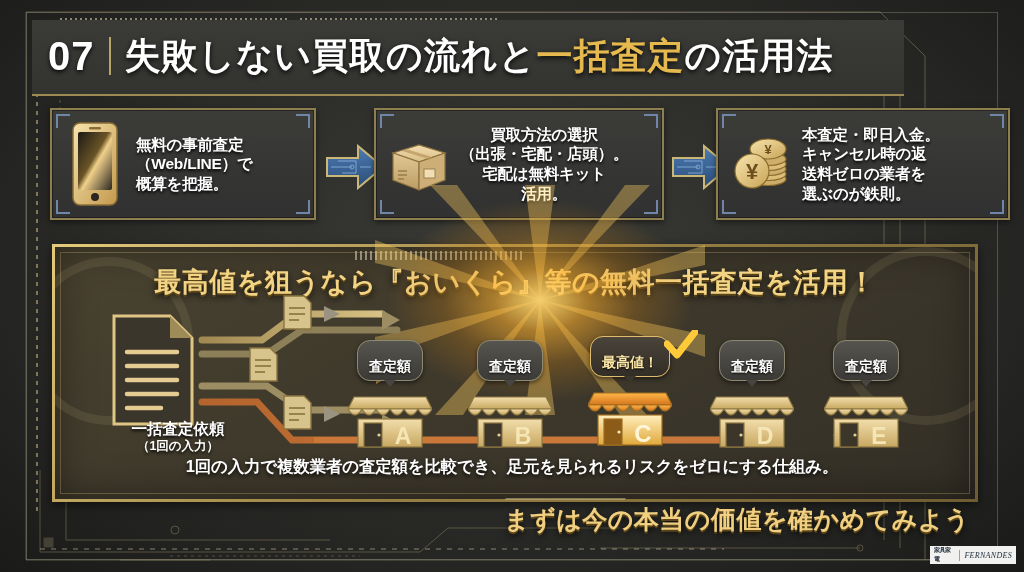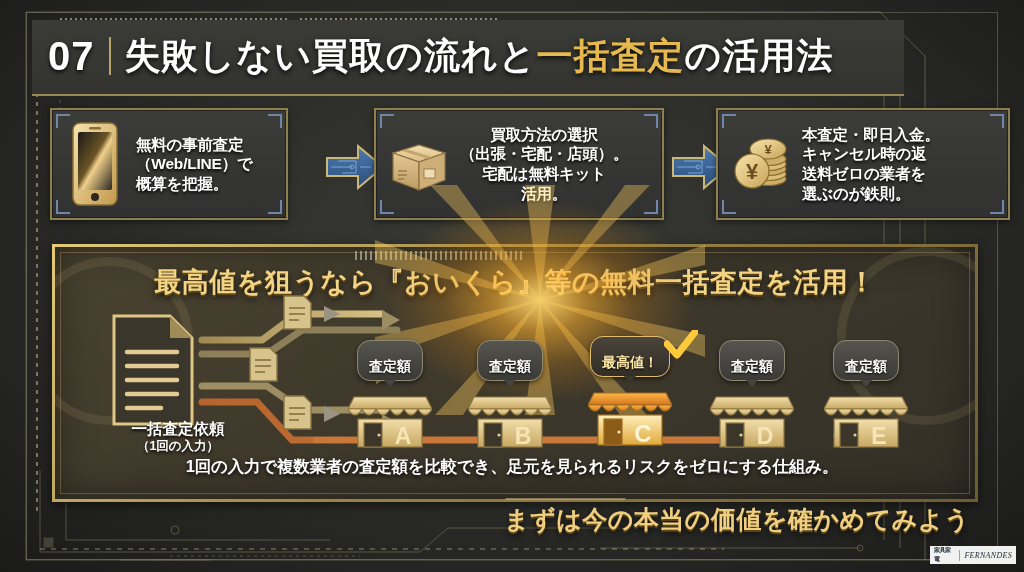--- a/index.html
+++ b/index.html
@@ -57,21 +57,21 @@
 
   
   .steps{position:absolute;left:44px;top:108px;right:44px;height:120px;}
   .step{
     position:absolute;top:0;height:112px;
     background:linear-gradient(to bottom,#3c3d39 0%,#303130 100%);
     border:2px solid #8e7f4e;
     box-shadow:inset 0 0 0 1px rgba(0,0,0,.4), 0 2px 6px rgba(0,0,0,.5);
     display:flex;align-items:center;gap:10px;padding:0 12px;box-sizing:border-box;
   }
-  .step.s1{left:6px;width:238px;}
+  .step.s1{left:6px;width:266px;}
   .step.s2{left:330px;width:290px;text-align:center;}
   .step.s3{left:672px;width:294px;}
   .step .corner{position:absolute;width:12px;height:12px;border:2px solid #6f86a8;}
   .step .c-tl{left:4px;top:4px;border-right:none;border-bottom:none;}
   .step .c-tr{right:4px;top:4px;border-left:none;border-bottom:none;}
   .step .c-bl{left:4px;bottom:4px;border-right:none;border-top:none;}
   .step .c-br{right:4px;bottom:4px;border-left:none;border-top:none;}
   .step-txt{
     font-size:15.5px;font-weight:bold;color:#fff;line-height:1.26;
     text-shadow:0 2px 3px rgba(0,0,0,.95);letter-spacing:-.2px;

